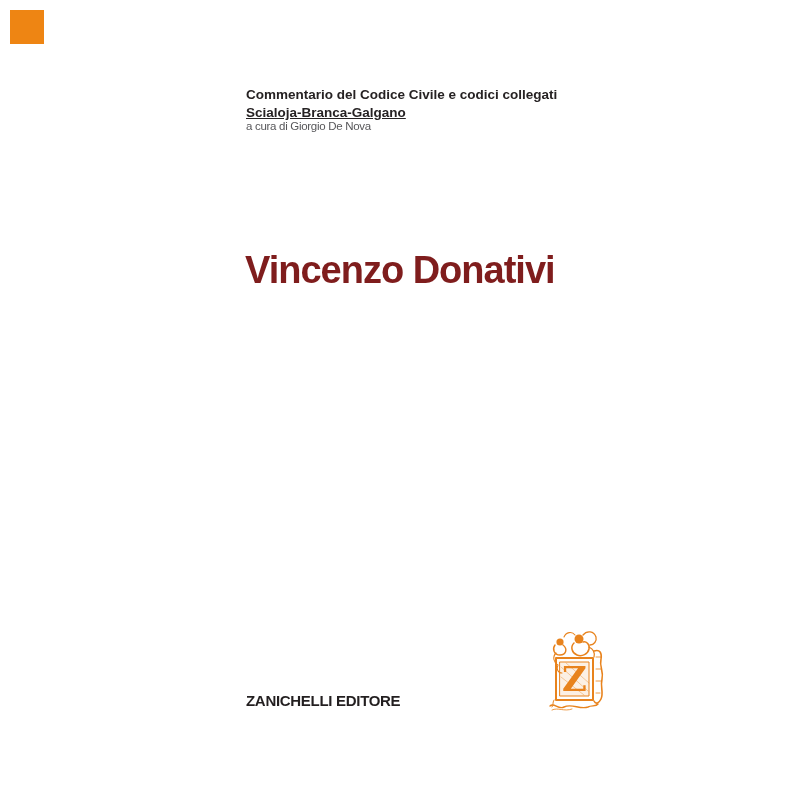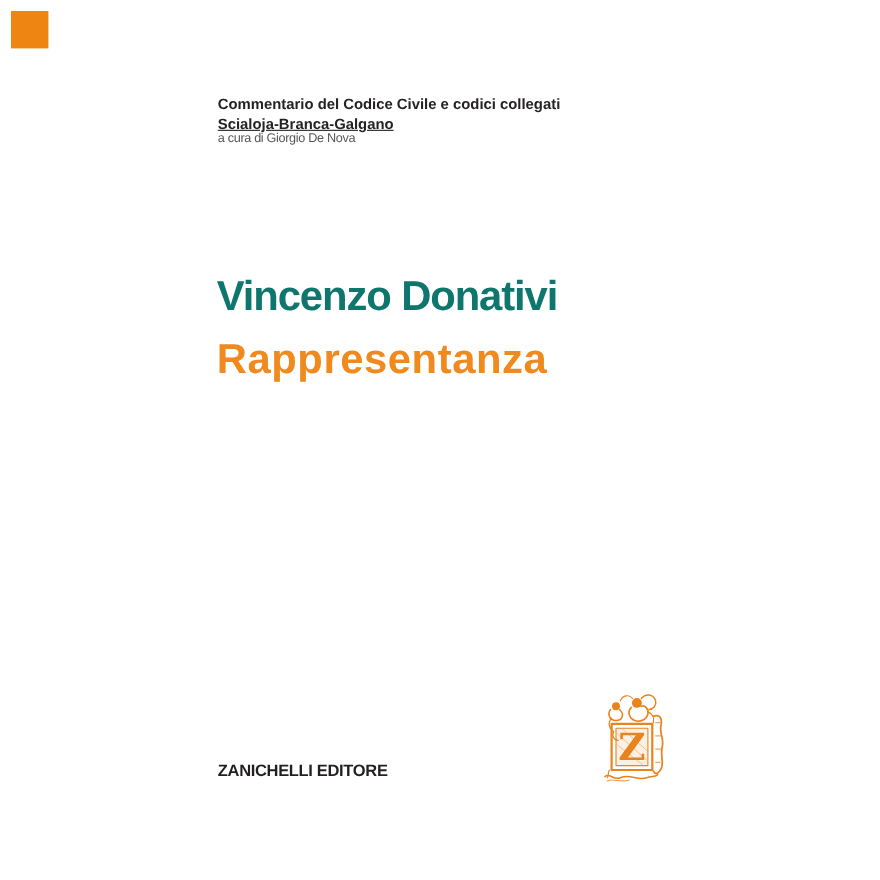--- a/index.html
+++ b/index.html
@@ -7,21 +7,21 @@
     width: 800px; height: 800px;
     background: #ffffff;
     font-family: "Liberation Sans", sans-serif;
     overflow: hidden;
   }
   .cover {
     position: relative;
     width: 800px; height: 800px;
     background: #ffffff;
   }
-  .abs { position: absolute; white-space: nowrap; line-height: 1; }
+  .abs { position: absolute; white-space: nowrap; line-height: 1; margin-left: 48px; }
 
   .corner-square {
     position: absolute;
     left: 10px; top: 10px;
     width: 34px; height: 34px;
     background: #ee8513;
   }
 
   .series-line1 {
     left: 198px; top: 88px;
@@ -40,21 +40,21 @@
     color: #57575a; letter-spacing: -0.3px;
   }
   .volume-label {
     left: 197px; top: 141px;
     font-size: 18px; font-weight: bold;
     color: #231f20; letter-spacing: -0.4px;
   }
   .author-name {
     left: 197px; top: 251px;
     font-size: 38px; font-weight: bold;
-    color: #0f766e; letter-spacing: -1px;
+    color: #7f1d1d; letter-spacing: -1px;
   }
   .book-title {
     left: 197px; top: 308px;
     font-size: 38px; font-weight: bold;
     color: #f08a1e; letter-spacing: 0.5px;
   }
   .publisher-name {
     left: 198px; top: 693px;
     font-size: 15px; font-weight: bold;
     color: #231f20; letter-spacing: -0.3px;
@@ -75,21 +75,20 @@
 
   <div class="abs series-line1">Commentario del Codice Civile e codici collegati</div>
 
   <div class="abs series-line2">Scialoja-Branca-Galgano</div>
 
   <div class="abs series-editor">a cura di Giorgio De Nova</div>
 
 
   <div class="abs author-name">Vincenzo Donativi</div>
 
-  <div class="abs book-title">Rappresentanza</div>
 
   <div class="logo-wrap">
     <svg viewBox="0 0 66 86" width="66" height="86" fill="none" stroke="#e8831d" stroke-linecap="round" stroke-linejoin="round">
 
       <path d="M6,79 C10,75 14,83 20,80 C28,76 36,83 44,80 C48,78 52,80 54,77" stroke-width="1.4"></path>
       <path d="M8,83 C14,80 20,85 28,82" stroke-width="1" opacity="0.8"></path>
       <path d="M10,73 C8,76 10,78 8,80" stroke-width="1"></path>
 
       <rect x="12" y="31" width="37" height="42" stroke-width="2"></rect>
       <rect x="16" y="35" width="29" height="34" stroke-width="1" fill="#e8831d" fill-opacity="0.12"></rect>

